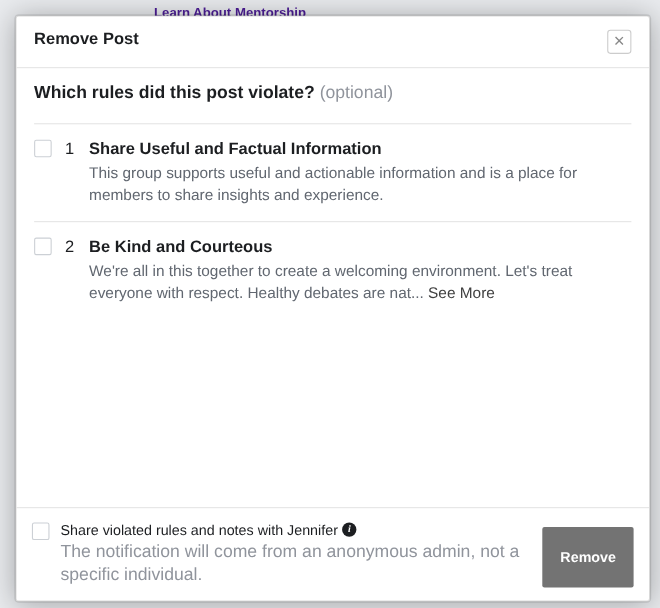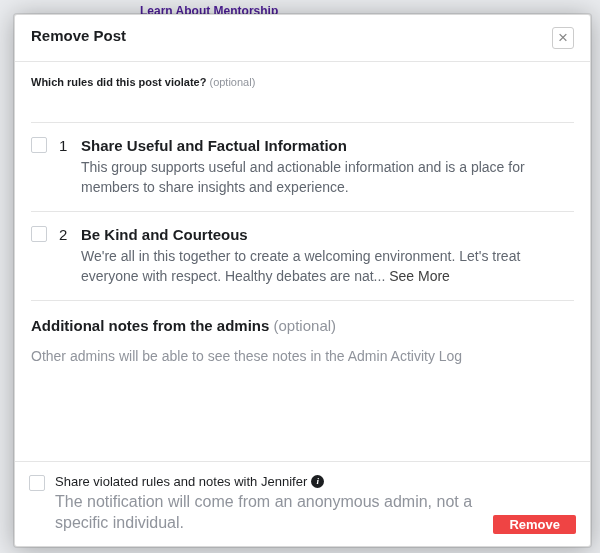--- a/index.html
+++ b/index.html
@@ -62,24 +62,24 @@
       padding: 0 0 2px 0;
       font-size: 17px;
       line-height: 1;
     }
     .modal-body {
       flex: 1;
       overflow: auto;
       padding: 14px 16px 0 16px;
     }
     .question {
-      font-size: 11px;
-      font-weight: 600;
-      color: #1c1e21;
-      margin-bottom: 34px;
+      font-size: 16px;
+      font-weight: 600;
+      color: #1c1e21;
+      margin-bottom: 18px;
     }
     .optional {
       color: #90949c;
       font-weight: 400;
     }
     .rule {
       display: flex;
       padding: 14px 0;
       border-top: 1px solid #e5e5e5;
       gap: 12px;
@@ -170,26 +170,26 @@
       font-family: Georgia, serif;
       font-weight: bold;
     }
     .share-desc {
       font-size: 16px;
       color: #90949c;
       line-height: 1.3;
       margin-top: 3px;
     }
     .remove-btn {
-      background: #ef4444;
+      background: #737373;
       color: #fff;
       border: none;
       font-weight: 600;
       font-size: 13px;
-      padding: 2px 16px;
+      padding: 20px 16px;
       border-radius: 2px;
       cursor: pointer;
       align-self: flex-end;
     }
   </style>
 </head>
 <body>
 
 <div class="bg-link">Learn About Mentorship</div>
 
@@ -221,27 +221,20 @@
       <div class="rule-num">2</div>
       <div class="rule-body">
         <div class="rule-title">Be Kind and Courteous</div>
         <div class="rule-desc">
           <span>We're all in this together to create a welcoming environment. Let's treat everyone with respect. Healthy debates are nat... </span>
           <span class="see-more">See More</span>
         </div>
       </div>
     </div>
 
-    <div class="section2">
-      <div class="notes-title">
-        <span>Additional notes from the admins </span>
-        <span class="optional">(optional)</span>
-      </div>
-      <div class="notes-hint">Other admins will be able to see these notes in the Admin Activity Log</div>
-    </div>
   </div>
 
   <div class="modal-footer">
     <div class="share-block">
       <div class="cb" style="margin-top:1px"></div>
       <div>
         <div class="share-label">
           <span>Share violated rules and notes with Jennifer</span>
           <span class="info-icon">i</span>
         </div>

